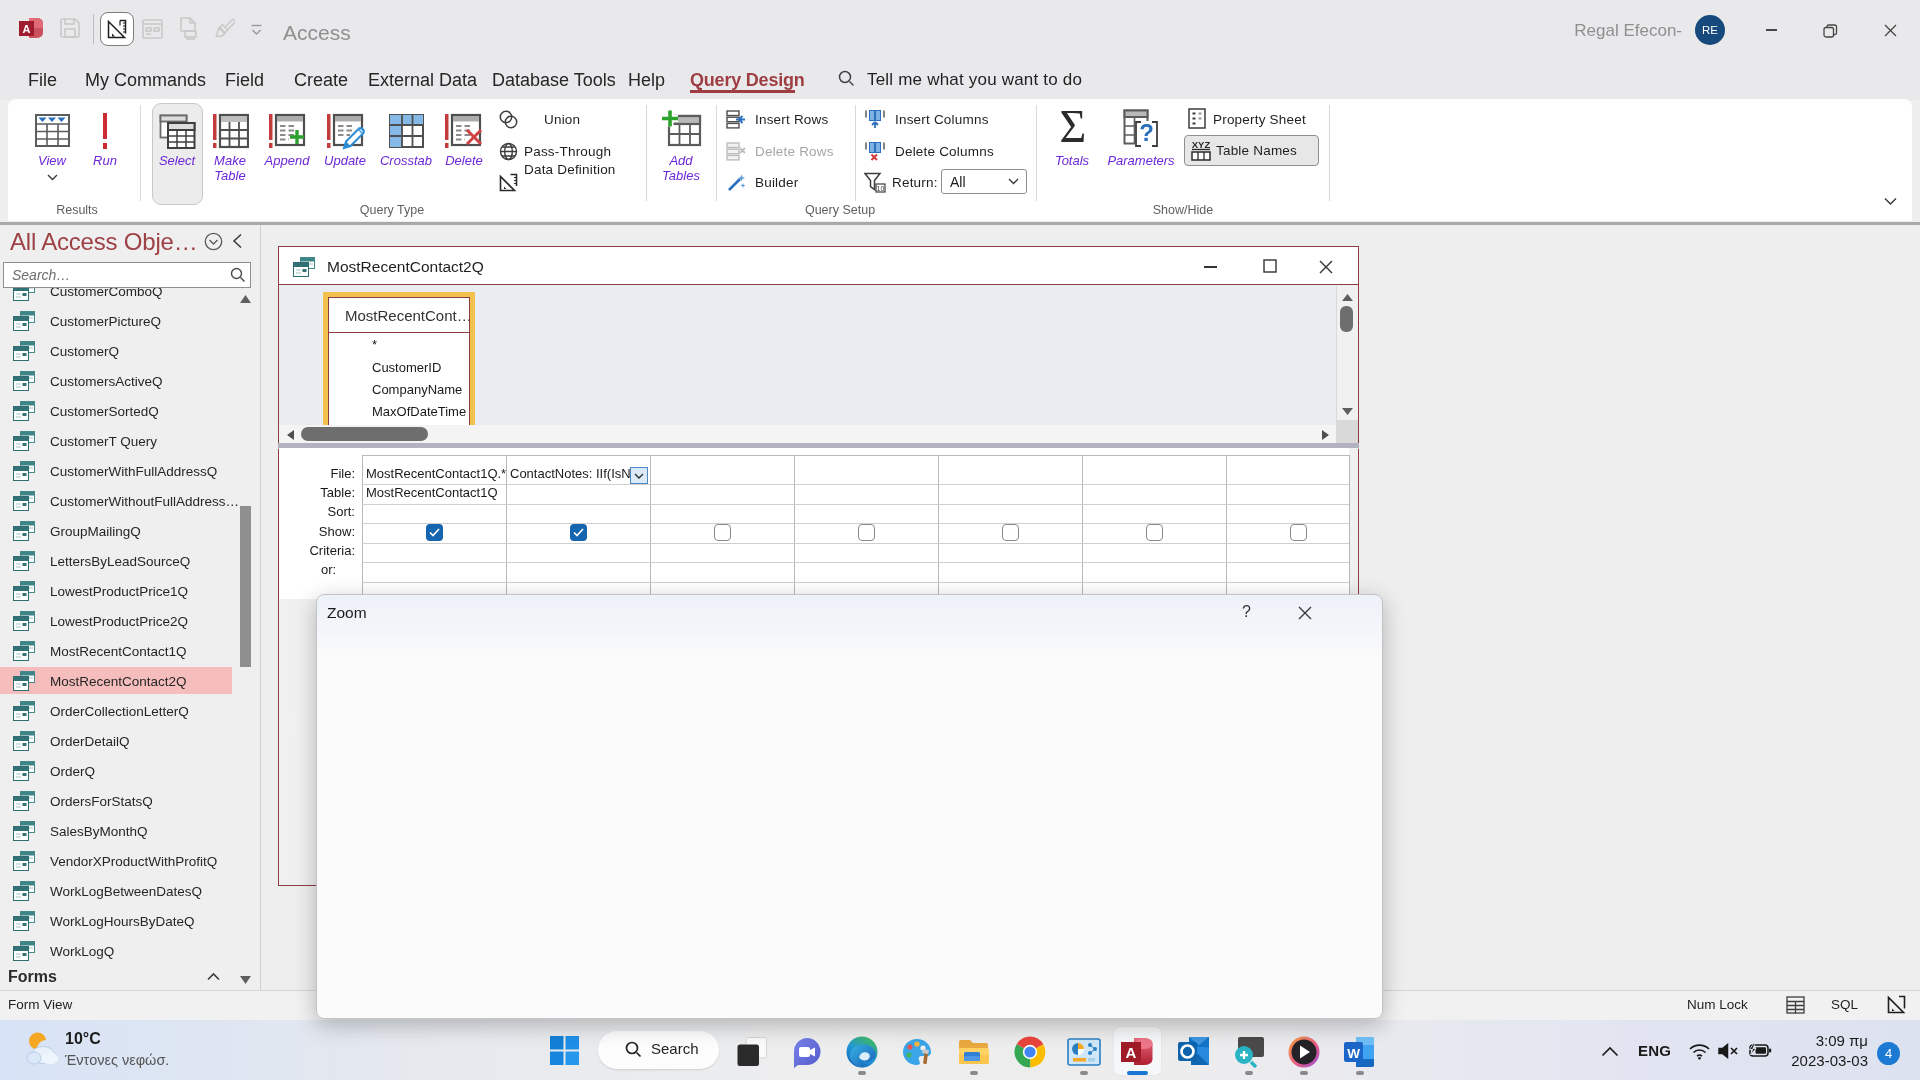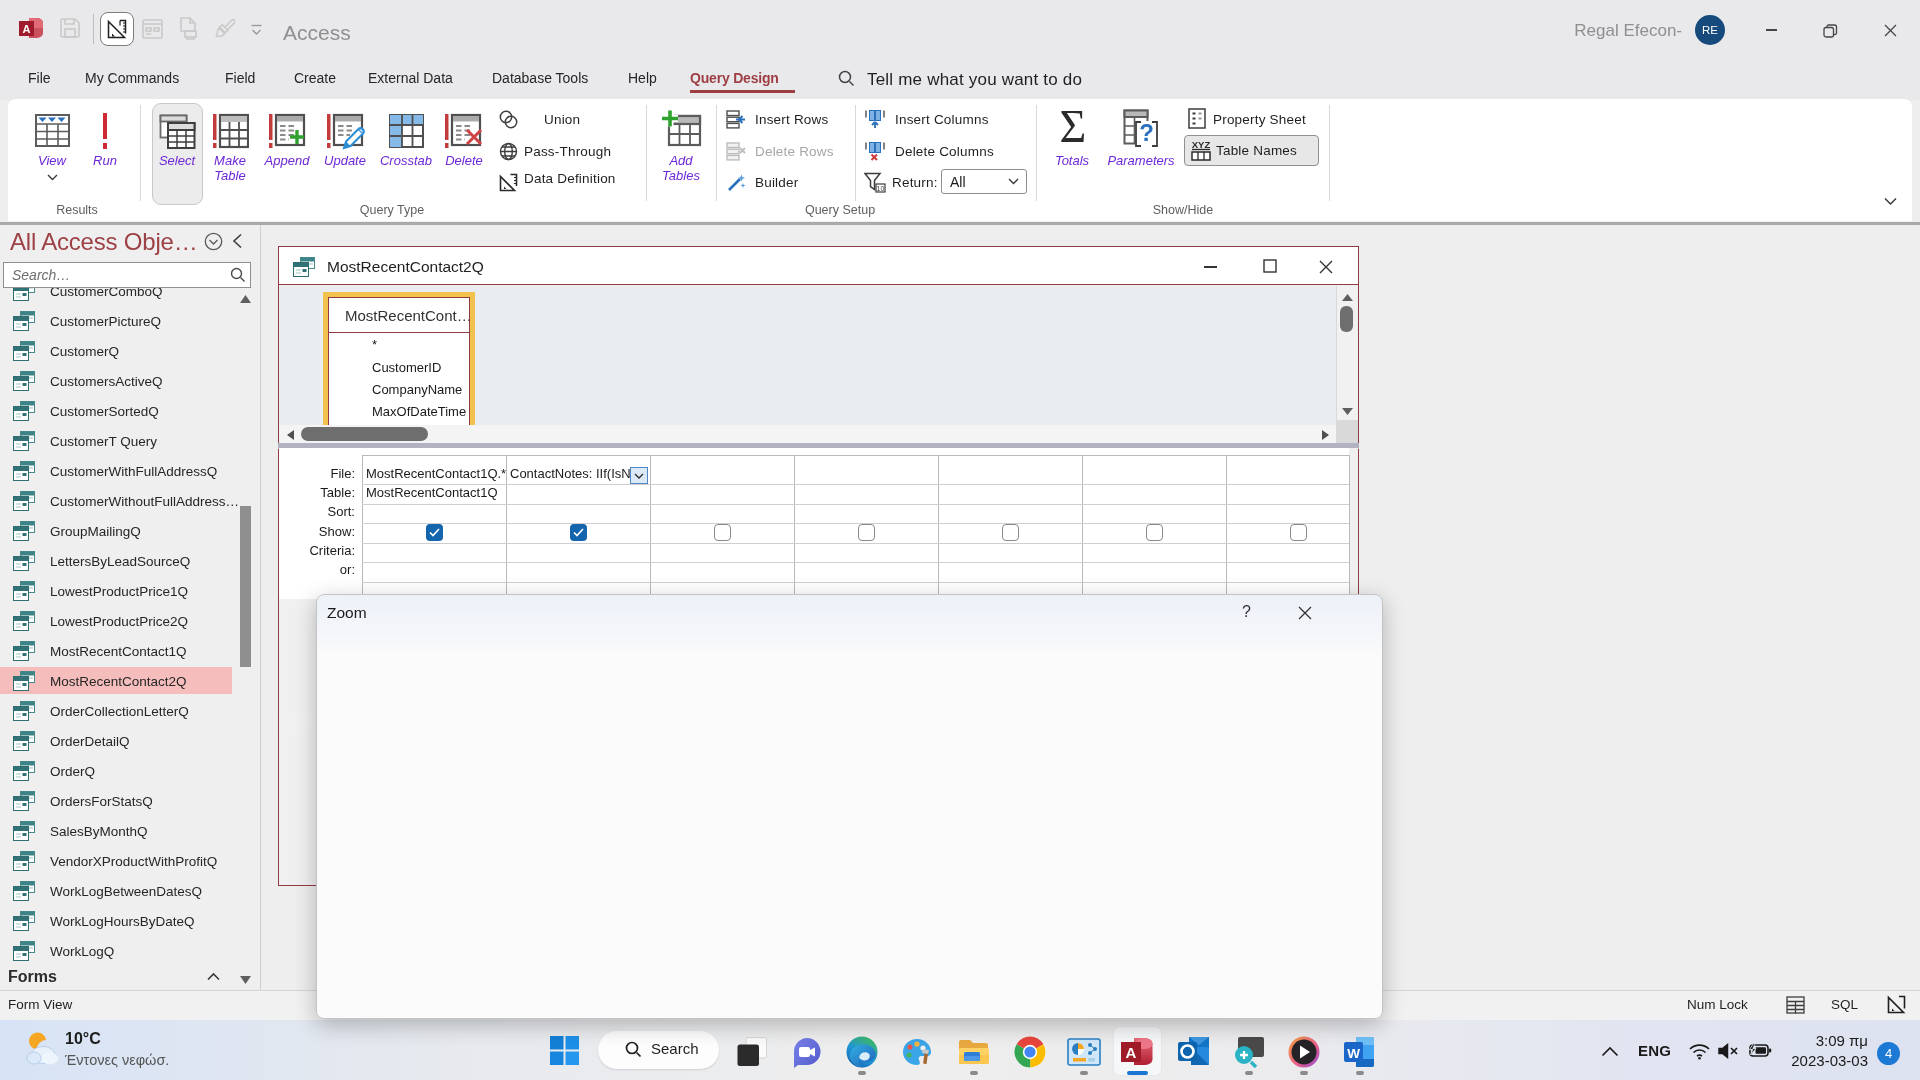--- a/index.html
+++ b/index.html
@@ -3,21 +3,21 @@
 <meta charset="utf-8">
 <style>
 * { margin:0; padding:0; box-sizing:border-box; }
 html,body { width:1920px; height:1080px; overflow:hidden; font-family:"Liberation Sans", sans-serif; }
 .abs { position:absolute; }
 #stage { position:relative; width:1920px; height:1080px; background:#eeeeef; }
 
 #titlebar { left:0; top:0; width:1920px; height:100px; background:#e9e9ec; }
 #ribbon { left:8px; top:99px; width:1904px; height:122px; background:#ffffff; border-radius:8px 8px 0 0; }
 #ribbonline { left:0; top:222px; width:1920px; height:3px; background:#a9a9a9; }
-.mitem { position:absolute; top:70px; font-size:14px; color:#262626; }
+.mitem { position:absolute; top:70px; font-size:18px; color:#262626; }
 .glabel { position:absolute; top:203px; font-size:12.5px; color:#605f5f; text-align:center; }
 .gsep { position:absolute; top:105px; height:96px; width:1px; background:#d9d9d9; }
 .blabel { position:absolute; font-size:13px; color:#6d28d9; text-align:center;font-style:italic; }
 .slabel { position:absolute; font-size:13.5px; color:#1f1f1f; letter-spacing:0.2px; }
 .gray { color:#a6a6a6; }
 
 #navpane { left:0; top:225px; width:261px; height:766px; background:#efeff0; border-right:1px solid #cfcfcf; }
 .nitem { position:absolute; left:0; width:232px; height:30px; }
 .nitem span { position:absolute; left:50px; top:50%; transform:translateY(-50%); font-size:13.5px; color:#262626; }
 .nitem svg { position:absolute; left:13px; top:5px; }
@@ -192,21 +192,21 @@
         <ellipse cx="9.5" cy="9.5" rx="3.8" ry="8"></ellipse>
         <path d="M1.5 9.5 h16 M3 5 h13 M3 14 h13"></path>
     </svg>
     <div class="slabel" style="left:524px;top:144px">Pass-Through</div>
     <svg class="abs" style="left:499px;top:173px" width="19" height="19" viewBox="0 0 19 19" fill="none" stroke="#2b2b2b" stroke-width="1.6">
       <path d="M1.5 17.5 v-14 l14 14 z"></path>
         <path d="M11.5 1.5 h6 v11.5"></path>
         <path d="M17.5 4.5 h-2.5 M17.5 7.5 h-2.5 M17.5 10.5 h-2.5" stroke-width="1.2"></path>
       <path d="M5 13.5 l2.5 2.5 h-2.5 z" fill="#2b2b2b" stroke="none"></path>
     </svg>
-    <div class="slabel" style="left:524px;top:171px">Data Definition</div>
+    <div class="slabel" style="left:524px;top:162px">Data Definition</div>
     <div class="gsep" style="left:646px"></div>
 
     <svg class="abs" style="left:660px;top:107px" width="42" height="44" viewBox="0 0 42 44">
       <rect x="9" y="9" width="31" height="29" fill="#fff" stroke="#5c5c5c" stroke-width="2.2"></rect>
       <rect x="9" y="9" width="31" height="8" fill="#b9b9b9" stroke="#5c5c5c" stroke-width="2.2"></rect>
       <path d="M9 27 h31 M19.5 17 v21 M30 17 v21" stroke="#5c5c5c" stroke-width="1.8"></path>
       <path d="M10 3.5 v16 M2 11.5 h16" stroke="#fff" stroke-width="7"></path>
       <path d="M10 3.5 v16 M2 11.5 h16" stroke="#2ea22e" stroke-width="3.6"></path>
     </svg>
     <div class="blabel" style="left:651px;top:153px;width:60px">Add<br>Tables</div>
@@ -694,21 +694,21 @@
         <div class="abs" style="left:1071px;top:209px;width:1px;height:248px;background:#b9b9b9"></div>
         <div class="abs" style="left:1px;top:465px;width:1070px;height:22px;background:#f1f1f1"></div>
         <div class="abs" style="left:1056px;top:465px;width:16px;height:22px;background:#e3e3e3;border:1px solid #4a4a4a"></div>
       </div>
 
     <div class="cell" style="left:0;top:220px;width:77px;text-align:right">File:</div>
     <div class="cell" style="left:0;top:239px;width:77px;text-align:right">Table:</div>
     <div class="cell" style="left:0;top:258px;width:77px;text-align:right">Sort:</div>
     <div class="cell" style="left:0;top:277.5px;width:77px;text-align:right">Show:</div>
     <div class="cell" style="left:0;top:296.5px;width:77px;text-align:right">Criteria:</div>
-    <div class="cell" style="left:0;top:316px;width:77px;text-align:right">or:</div>
+    <div class="cell" style="left:12px;top:316px;width:77px;text-align:center">or:</div>
 
     <div class="cell" style="left:88px;top:220px">MostRecentContact1Q.*</div>
     <div class="cell" style="left:232px;top:220px">ContactNotes: IIf(IsN</div>
     <div class="cell" style="left:88px;top:239px">MostRecentContact1Q</div>
     <div class="abs" style="left:352px;top:221px;width:18px;height:17px;background:#dce9f7;border:1.5px solid #4d87c8"></div>
     <svg class="abs" style="left:356px;top:227px" width="10" height="6" viewBox="0 0 10 6" fill="none" stroke="#2b2b2b" stroke-width="1.3">
         <path d="M1 1 l4 4 4-4"></path>
       </svg>
 
     <div id="checks">

